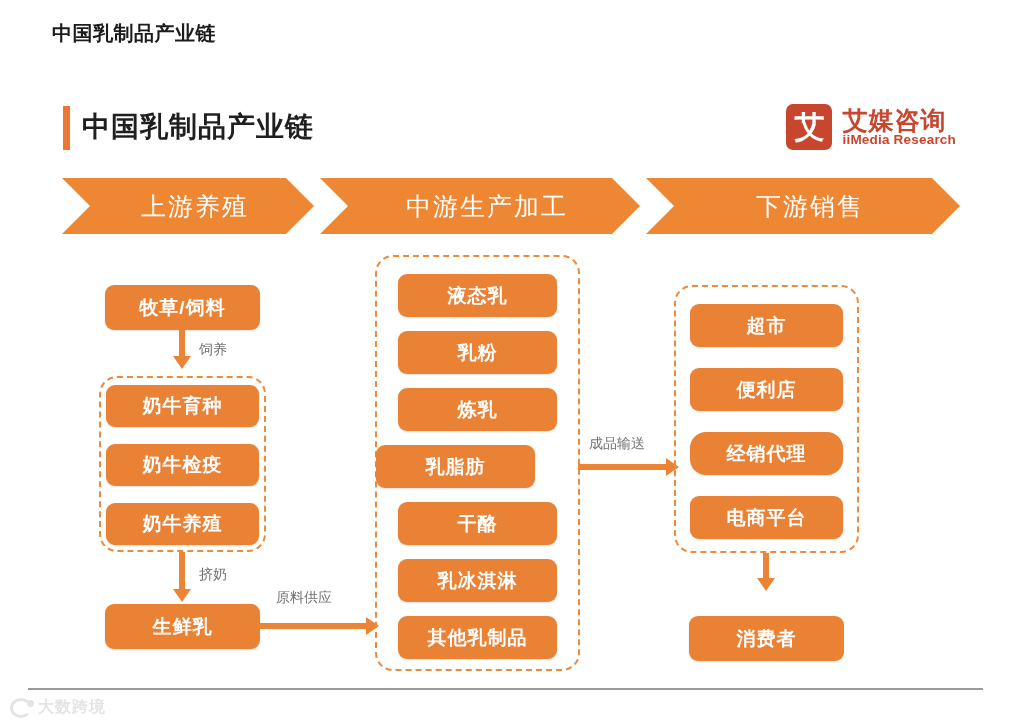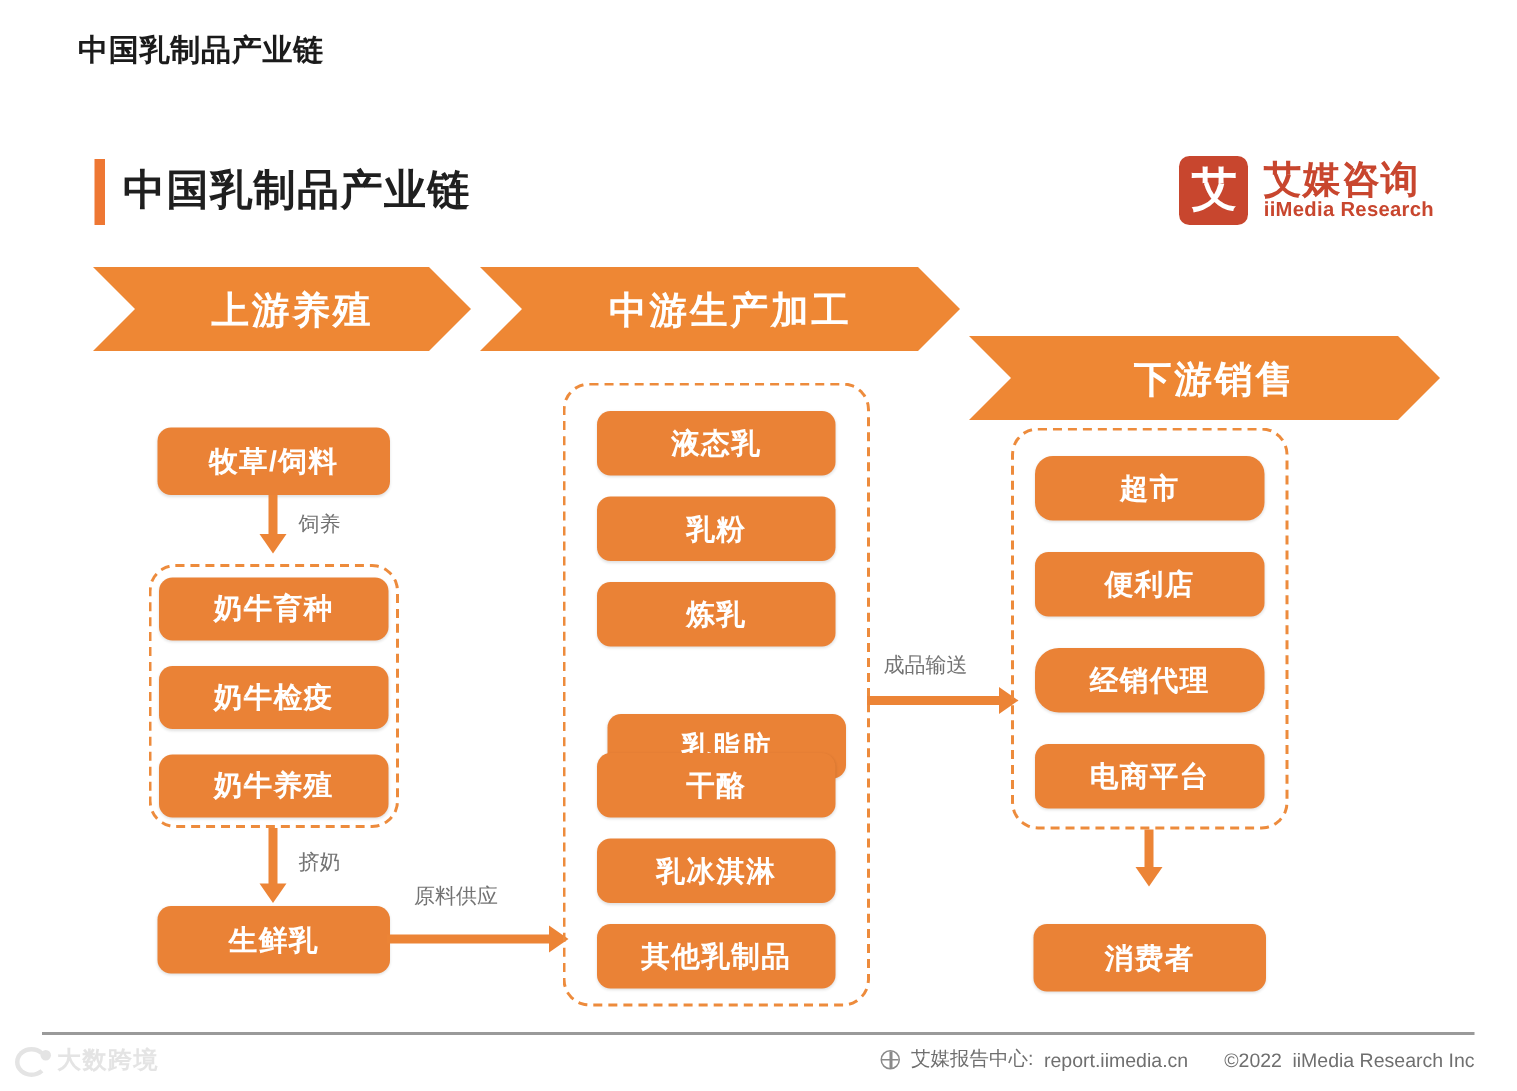--- a/index.html
+++ b/index.html
@@ -41,28 +41,28 @@
   .brand-text { display: flex; flex-direction: column; line-height: 1.05; }
   .brand-cn { font-size: 25px; font-weight: bold; color: #c8462e; letter-spacing: 1px; }
   .brand-en { font-size: 13.5px; font-weight: bold; color: #c8462e; letter-spacing: .2px; }
 
   
   .banners { position: absolute; left: 62px; top: 178px; width: 898px; height: 62px; }
   .banner {
     position: absolute; top: 0; height: 56px;
     background: #ee8734; color: #fff;
     display: flex; align-items: center; justify-content: center;
-    font-size: 25px; font-weight: bold; letter-spacing: 2px;
+    font-size: 25px; font-weight: normal; letter-spacing: 2px;
     clip-path: polygon(0 0, calc(100% - 28px) 0, 100% 50%, calc(100% - 28px) 100%, 0 100%, 28px 50%);
     filter: drop-shadow(2px 4px 2px rgba(120,120,120,.38));
     padding-left: 14px;
   }
   .banner.b1 { left: 0px;   width: 252px; }
   .banner.b2 { left: 258px; width: 320px; }
-  .banner.b3 { left: 584px; width: 314px; margin-top: 46px; }
+  .banner.b3 { left: 584px; width: 314px; }
 
   
   .node {
     position: absolute;
     background: #ea8236;
     color: #fff; border-radius: 9px;
     display: flex; align-items: center; justify-content: center;
     font-size: 19px; font-weight: bold; letter-spacing: 1px;
     box-shadow: 0 1px 2px rgba(0,0,0,.12);
   }
@@ -171,49 +171,41 @@
   <div class="node" style="left:105px; top:604px; width:155px; height:45px;">生鲜乳</div>
 
   <div class="hline" style="left:258px; top:623px; width:110px;"></div>
   <div class="arrow-right" style="left:366px; top:617px;"></div>
   <div class="edge-label" style="left:276px; top:589px;">原料供应</div>
 
   <div class="dashed" style="left:375px; top:255px; width:205px; height:416px;"></div>
   <div class="node" style="left:398px; top:274px; width:159px; height:43px;">液态乳</div>
   <div class="node" style="left:398px; top:331px; width:159px; height:43px;">乳粉</div>
   <div class="node" style="left:398px; top:388px; width:159px; height:43px;">炼乳</div>
-  <div class="node" style="left:405px; top:445px; width:159px; height:43px;margin-top:31px;">乳脂肪</div>
+  <div class="node" style="left:376px; top:445px; width:159px; height:43px;">乳脂肪</div>
   <div class="node" style="left:398px; top:502px; width:159px; height:43px;">干酪</div>
   <div class="node" style="left:398px; top:559px; width:159px; height:43px;">乳冰淇淋</div>
   <div class="node" style="left:398px; top:616px; width:159px; height:43px;">其他乳制品</div>
 
   <div class="hline" style="left:578px; top:464px; width:92px;"></div>
   <div class="arrow-right" style="left:666px; top:458px;"></div>
   <div class="edge-label" style="left:589px; top:435px;">成品输送</div>
 
   <div class="dashed" style="left:674px; top:285px; width:185px; height:268px;"></div>
-  <div class="node" style="left:690px; top:304px; width:153px; height:43px;border-radius:12px;">超市</div>
+  <div class="node" style="left:690px; top:304px; width:153px; height:43px;">超市</div>
   <div class="node" style="left:690px; top:368px; width:153px; height:43px;">便利店</div>
   <div class="node" style="left:690px; top:432px; width:153px; height:43px;border-radius:16px;">经销代理</div>
   <div class="node" style="left:690px; top:496px; width:153px; height:43px;">电商平台</div>
 
   <div class="vline" style="left:763px; top:553px; height:28px;"></div>
   <div class="arrow-down" style="left:757px; top:578px;"></div>
 
   <div class="node" style="left:689px; top:616px; width:155px; height:45px;text-align:center;">消费者</div>
 
   <div class="footer-rule"></div>
 
   <div class="watermark">
     <span class="wm-mark"></span>
     <span>大数跨境</span>
   </div>
 
-  <div class="footer-right">
-    <span class="globe-icon"></span>
-    <span>艾媒报告中心:</span>
-    <span>report.iimedia.cn</span>
-    <span style="width:10px"></span>
-    <span>©2022</span>
-    <span>iiMedia Research Inc</span>
-  </div>
 
 </div>
 
 </body></html>

